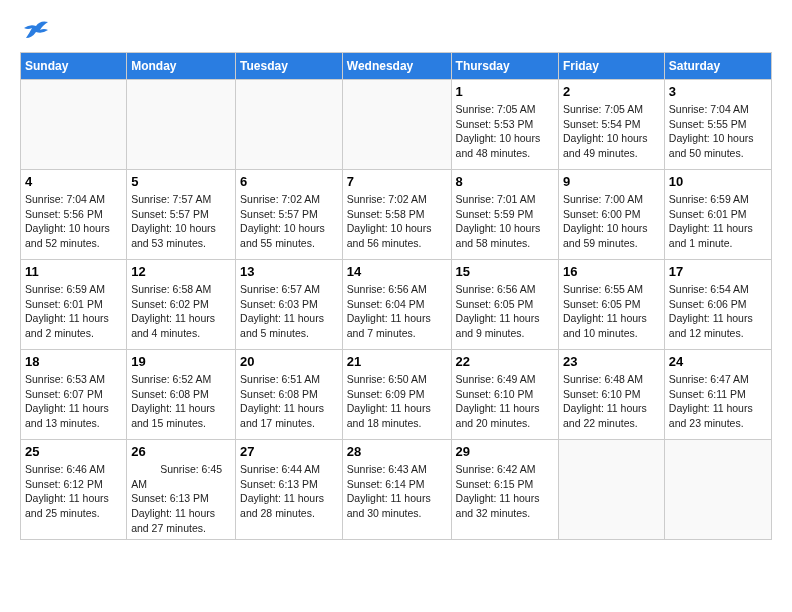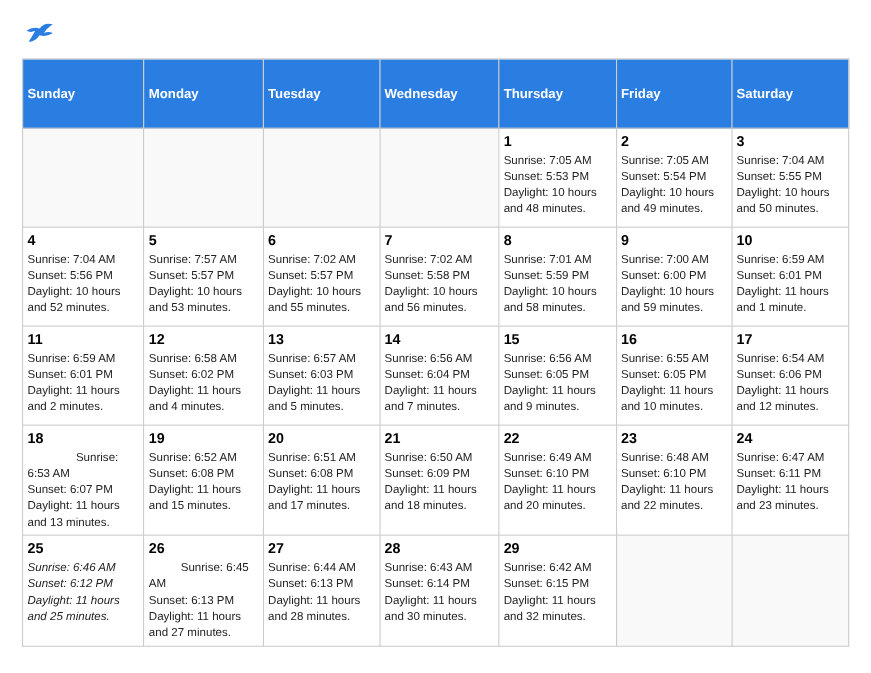--- a/index.html
+++ b/index.html
@@ -34,21 +34,21 @@
       color: #333;
     }
     table {
       width: 100%;
       border-collapse: collapse;
       font-size: 11px;
     }
     thead tr th {
       background-color: #2a7de1;
       color: #fff;
-      padding: 24px 4px;
+      padding: 6px 4px;
       text-align: left;
       font-size: 12px;
       font-weight: bold;
       border: 1px solid #ccc;
     }
     tbody tr td {
       border: 1px solid #ccc;
       vertical-align: top;
       padding: 4px;
       height: 90px;
@@ -179,21 +179,21 @@
         <td><span class="day-num">16</span><span class="cell-text" style="white-space: pre-line; margin-top: 24px;">Sunrise: 6:55 AM
 Sunset: 6:05 PM
 Daylight: 11 hours
 and 10 minutes.</span></td>
         <td><span class="day-num">17</span><span class="cell-text" style="white-space: pre-line;">Sunrise: 6:54 AM
 Sunset: 6:06 PM
 Daylight: 11 hours
 and 12 minutes.</span></td>
       </tr>
       <tr>
-        <td><span class="day-num">18</span><span class="cell-text" style="white-space: pre-line; margin-left: 44px;">Sunrise: 6:53 AM
+        <td><span class="day-num">18</span><span class="cell-text" style="white-space: pre-line;">Sunrise: 6:53 AM
 Sunset: 6:07 PM
 Daylight: 11 hours
 and 13 minutes.</span></td>
         <td><span class="day-num">19</span><span class="cell-text" style="white-space: pre-line;">Sunrise: 6:52 AM
 Sunset: 6:08 PM
 Daylight: 11 hours
 and 15 minutes.</span></td>
         <td><span class="day-num">20</span><span class="cell-text" style="white-space: pre-line; margin-top: 39px;">Sunrise: 6:51 AM
 Sunset: 6:08 PM
 Daylight: 11 hours
@@ -209,21 +209,21 @@
         <td><span class="day-num">23</span><span class="cell-text" style="white-space: pre-line;">Sunrise: 6:48 AM
 Sunset: 6:10 PM
 Daylight: 11 hours
 and 22 minutes.</span></td>
         <td><span class="day-num">24</span><span class="cell-text" style="white-space: pre-line;">Sunrise: 6:47 AM
 Sunset: 6:11 PM
 Daylight: 11 hours
 and 23 minutes.</span></td>
       </tr>
       <tr>
-        <td><span class="day-num">25</span><span class="cell-text" style="white-space: pre-line; font-style: italic;">Sunrise: 6:46 AM
+        <td><span class="day-num">25</span><span class="cell-text" style="white-space: pre-line;">Sunrise: 6:46 AM
 Sunset: 6:12 PM
 Daylight: 11 hours
 and 25 minutes.</span></td>
         <td><span class="day-num">26</span><span class="cell-text" style="white-space: pre-line; margin-left: 29px;">Sunrise: 6:45 AM
 Sunset: 6:13 PM
 Daylight: 11 hours
 and 27 minutes.</span></td>
         <td><span class="day-num">27</span><span class="cell-text" style="white-space: pre-line; margin-top: 16px;">Sunrise: 6:44 AM
 Sunset: 6:13 PM
 Daylight: 11 hours

